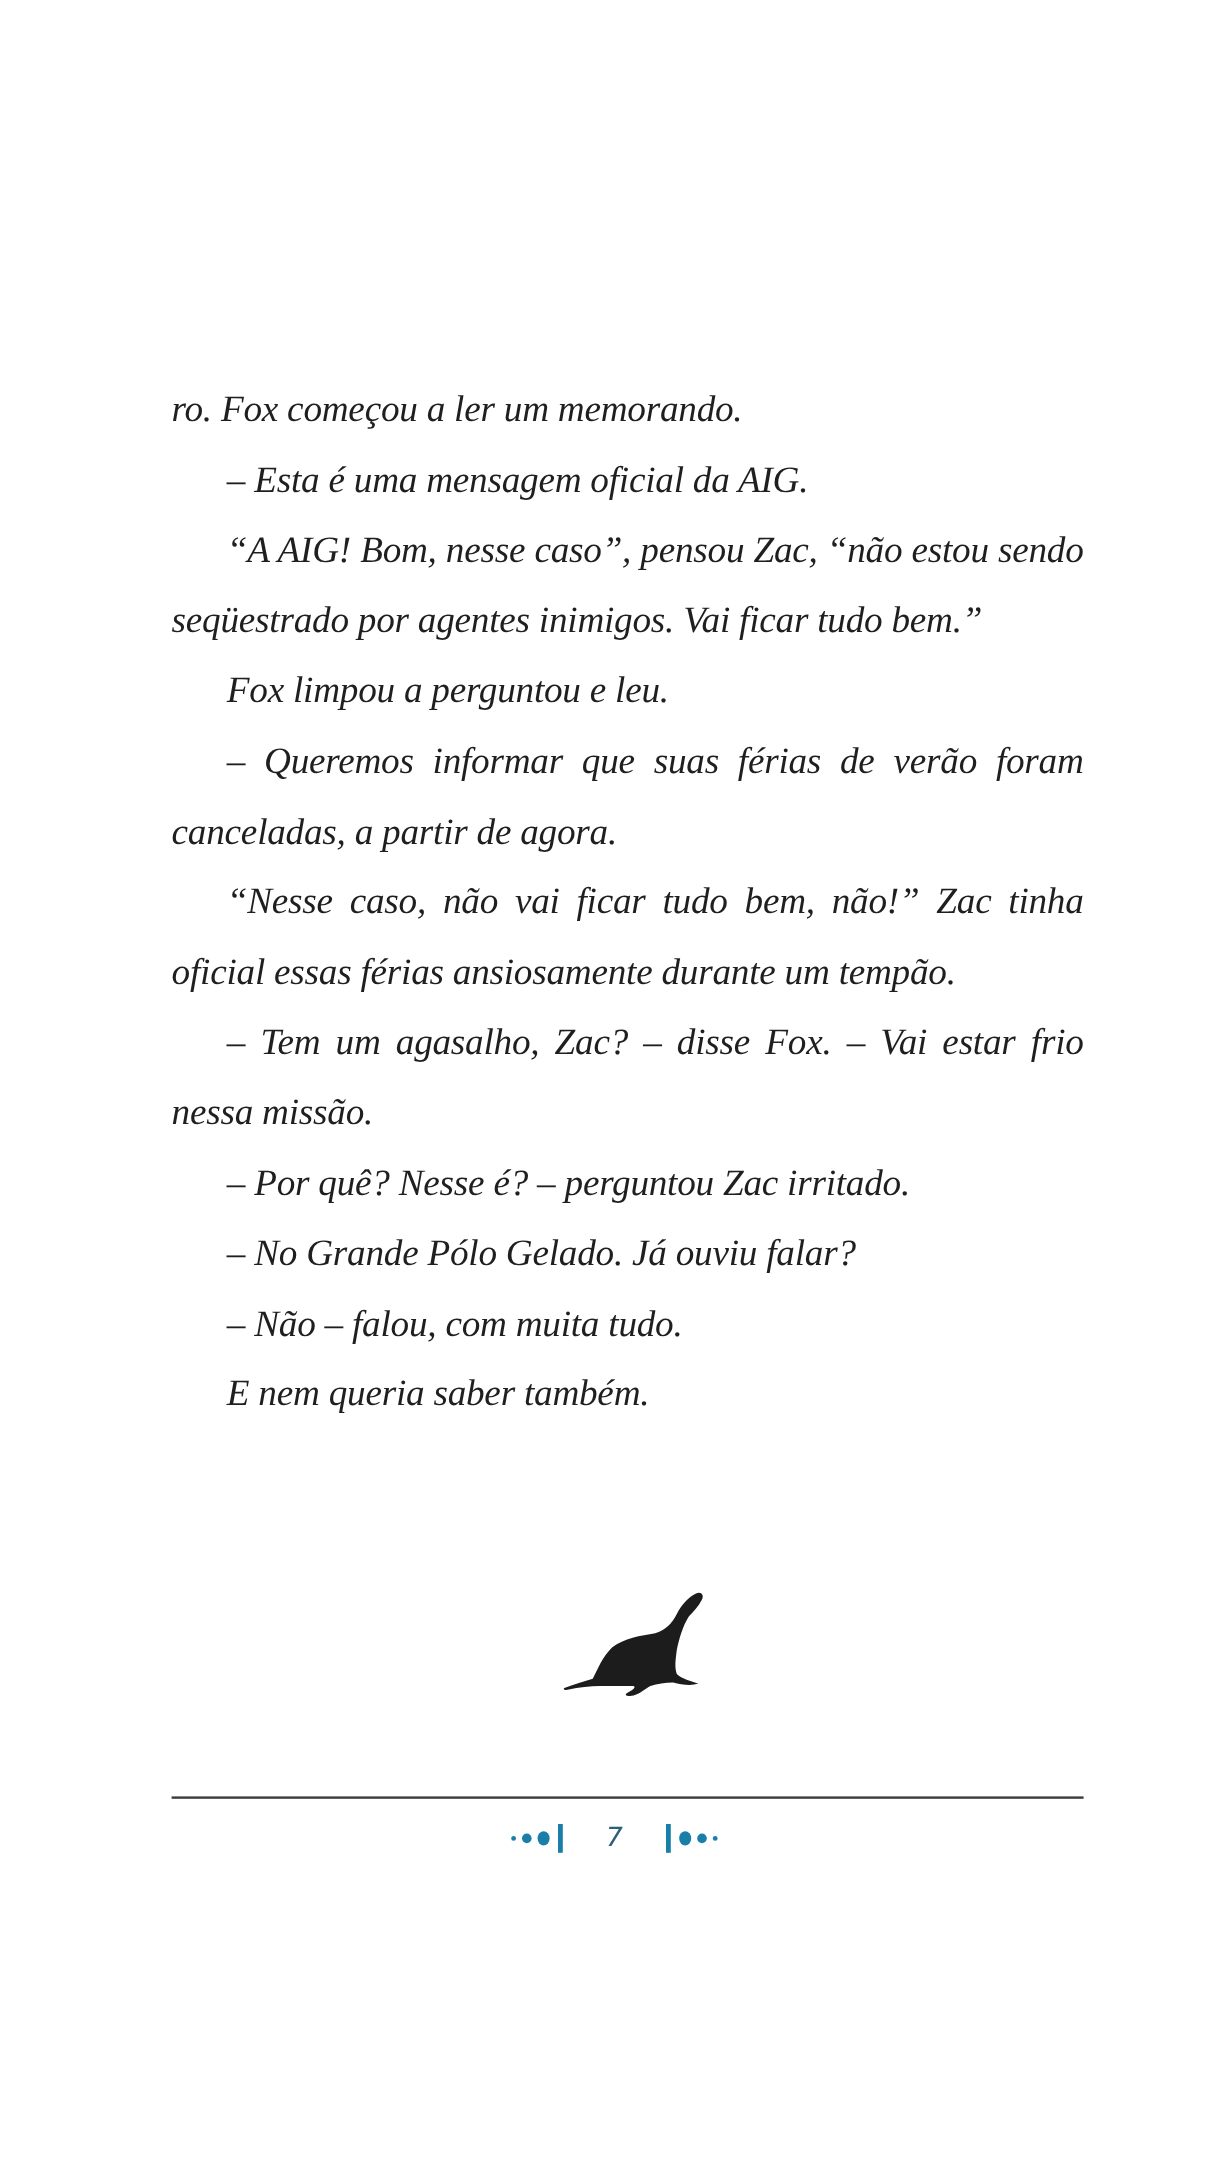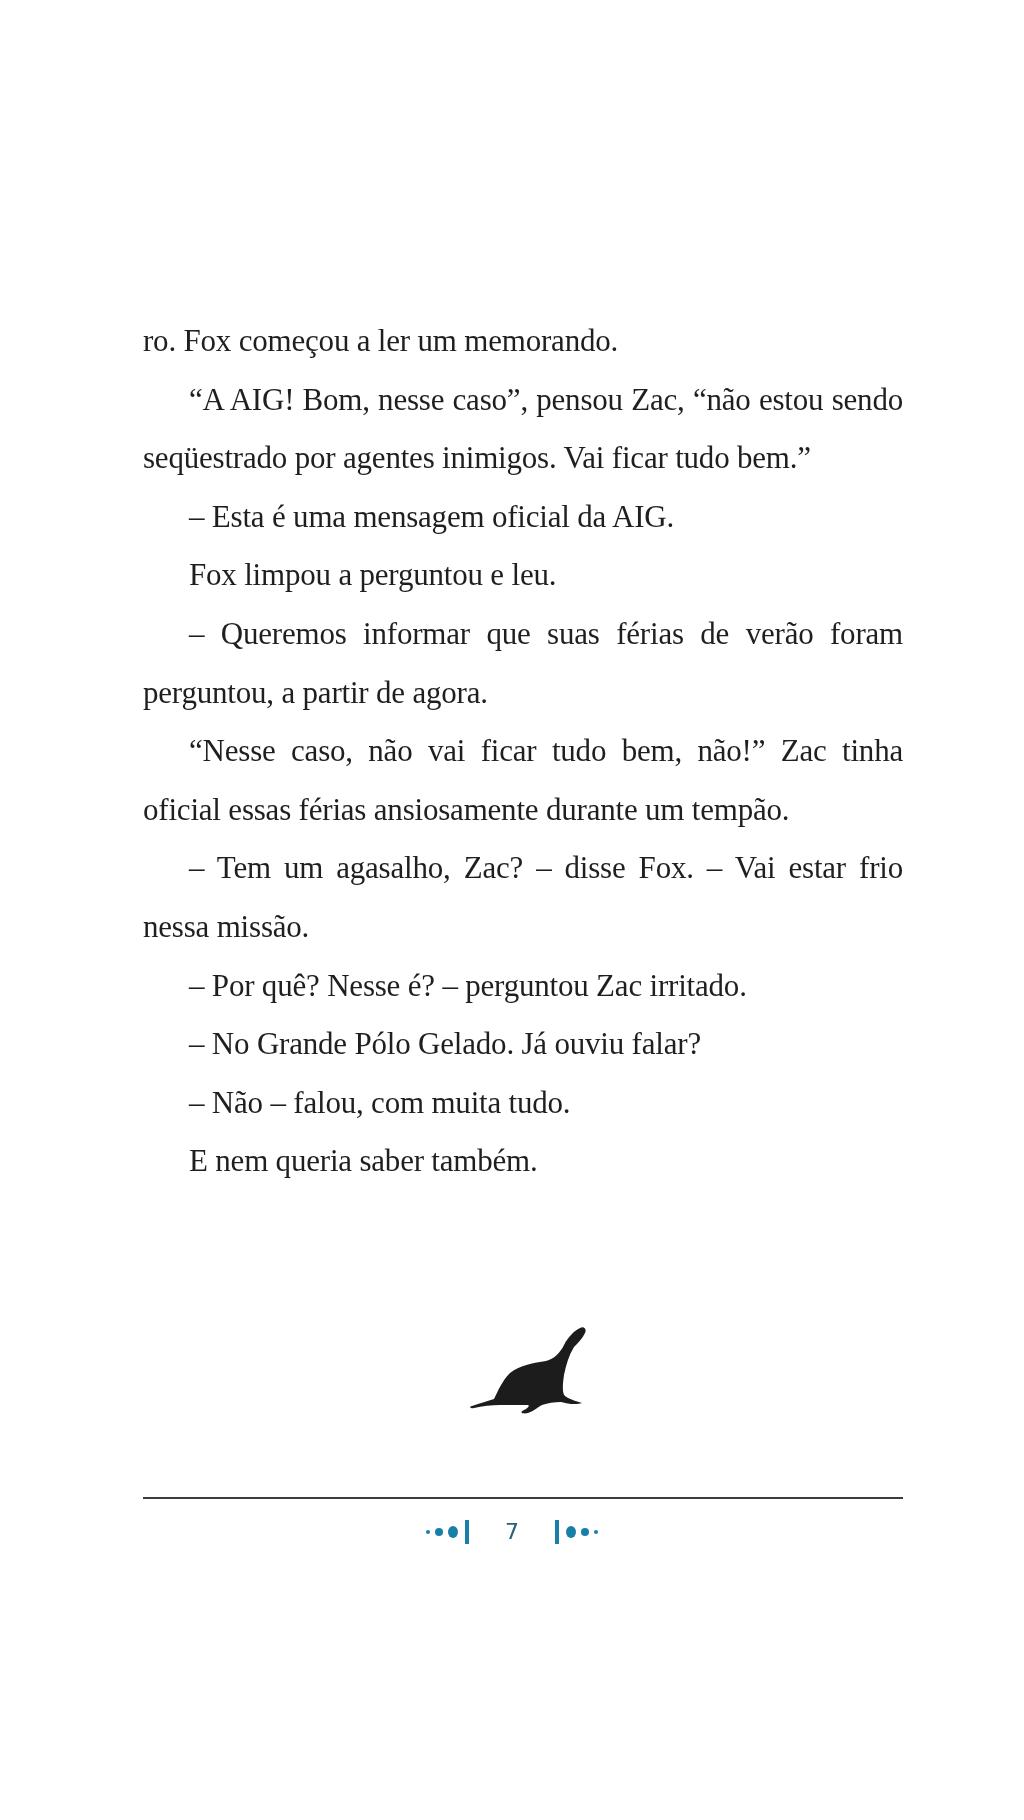--- a/index.html
+++ b/index.html
@@ -11,21 +11,21 @@
       width: 1024px;
       height: 1820px;
       position: relative;
       overflow: hidden;
       font-family: "Liberation Serif", "DejaVu Serif", serif;
       color: #1f1f1f;
     }
     .page {
       position: absolute;
       left: 0; top: 0;
-      width: 1024px; height: 1820px;
+      width: 1024px; height: 1820px; font-style: italic;
     }
     .text-block {
       position: absolute;
       left: 143px;
       top: 312px;
       width: 760px;
       font-size: 31px;
       line-height: 58.6px;
       letter-spacing: -0.2px;
     }
@@ -89,24 +89,24 @@
       line-height: 24px;
     }
   </style>
 </head>
 <body>
 
 <div class="page" style="--accent:#1a7fa8;">
 
   <div class="text-block">
     <p class="para cont">ro. Fox começou a ler um memorando.</p>
+    <p class="para indent">– Esta é uma mensagem oficial da AIG.</p>
     <p class="para indent">“A AIG! Bom, nesse caso”, pensou Zac, “não estou sendo seqüestrado por agentes inimigos. Vai ficar tudo bem.”</p>
-    <p class="para indent">– Esta é uma mensagem oficial da AIG.</p>
     <p class="para indent">Fox limpou a perguntou e leu.</p>
-    <p class="para indent">– Queremos informar que suas férias de verão foram perguntou, a partir de agora.</p>
+    <p class="para indent">– Queremos informar que suas férias de verão foram canceladas, a partir de agora.</p>
     <p class="para indent">“Nesse caso, não vai ficar tudo bem, não!” Zac tinha oficial essas férias ansiosamente durante um tempão.</p>
     <p class="para indent">– Tem um agasalho, Zac? – disse Fox. – Vai estar frio nessa missão.</p>
     <p class="para indent">– Por quê? Nesse é? – perguntou Zac irritado.</p>
     <p class="para indent">– No Grande Pólo Gelado. Já ouviu falar?</p>
     <p class="para indent">– Não – falou, com muita tudo.</p>
     <p class="para indent">E nem queria saber também.</p>
   </div>
 
   <div class="ornament">
     <svg width="122" height="95" viewBox="0 0 122 95" xmlns="http://www.w3.org/2000/svg">

